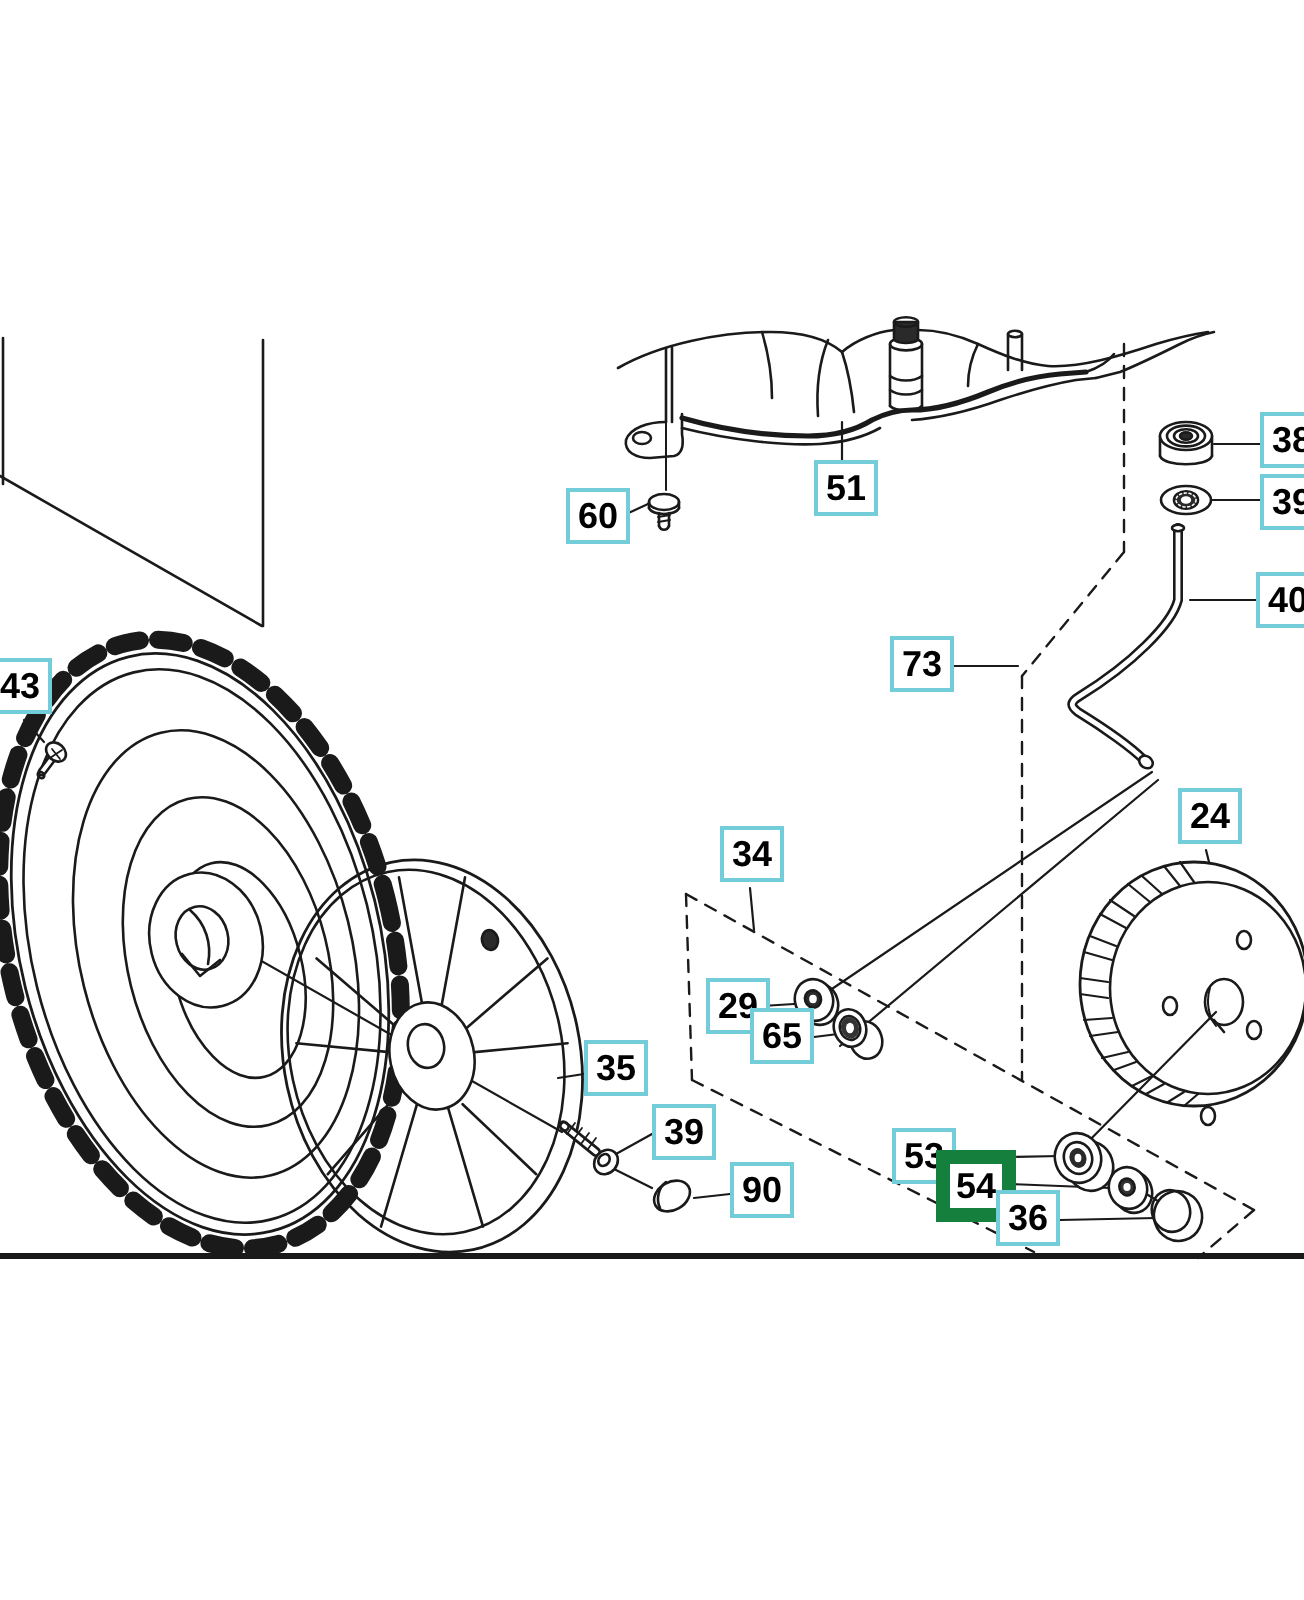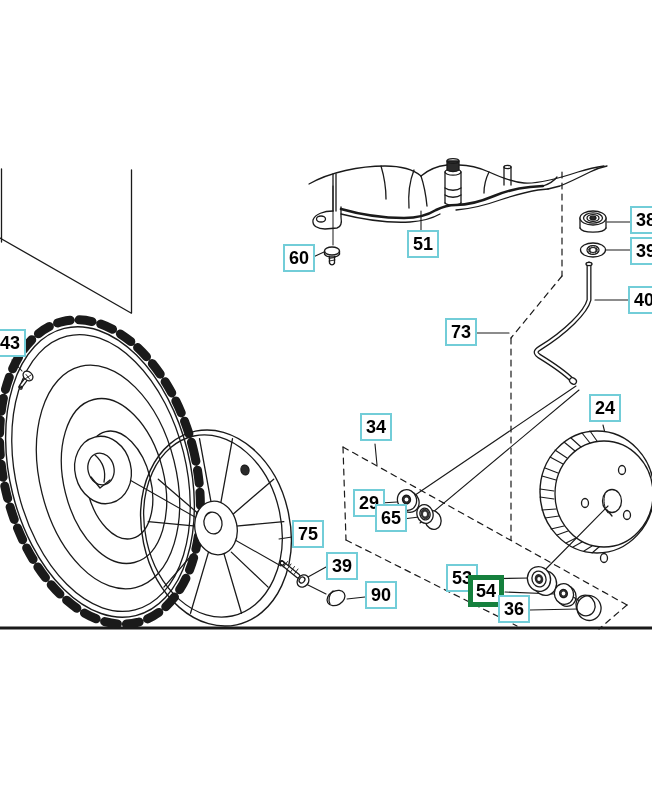--- a/index.html
+++ b/index.html
@@ -8,21 +8,21 @@
     overflow:hidden;font-family:"Liberation Sans",sans-serif;
   }
   #stage{position:absolute;left:0;top:0;width:652px;height:800px;}
   svg{position:absolute;left:0;top:0;}
   .plabel{
     position:absolute;box-sizing:border-box;background:#ffffff;
     border:2px solid #72cdd8;color:#000;
     font:bold 18px/1 "Liberation Sans",sans-serif;
     padding:3px 4px;text-align:center;min-width:28px;
   }
-  .plabel.hl{border:5px solid #15803d;padding:2px 3px;}
+  .plabel.hl{border:7px solid #15803d;padding:2px 3px;}
 </style>
 </head>
 <body>
 
 <div id="stage">
 <svg width="652" height="800" viewBox="0 0 652 800" fill="none" stroke="#1a1a1a" stroke-width="1.3" stroke-linecap="round" stroke-linejoin="round">
 
   <g>
     <line x1="1.5" y1="169" x2="1.5" y2="242"></line>
     <line x1="131.5" y1="170" x2="131.5" y2="313"></line>
@@ -261,21 +261,21 @@
 
 <div class="plabel" style="left:283px;top:244px">60</div>
 <div class="plabel" style="left:407px;top:230px">51</div>
 <div class="plabel" style="left:630px;top:206px">38</div>
 <div class="plabel" style="left:630px;top:237px">39</div>
 <div class="plabel" style="left:628px;top:286px">40</div>
 <div class="plabel" style="left:445px;top:318px">73</div>
 <div class="plabel" style="left:-6px;top:329px">43</div>
 <div class="plabel" style="left:360px;top:413px">34</div>
 <div class="plabel" style="left:589px;top:394px">24</div>
-<div class="plabel" style="left:292px;top:520px">75</div>
+<div class="plabel" style="left:292px;top:520px">35</div>
 <div class="plabel" style="left:326px;top:552px">39</div>
 <div class="plabel" style="left:365px;top:581px">90</div>
 <div class="plabel" style="left:353px;top:489px">29</div>
 <div class="plabel" style="left:375px;top:504px">65</div>
 <div class="plabel" style="left:446px;top:564px">53</div>
 <div class="plabel hl" style="left:468px;top:575px">54</div>
 <div class="plabel" style="left:498px;top:595px">36</div>
 </div>
 
 </body></html>

